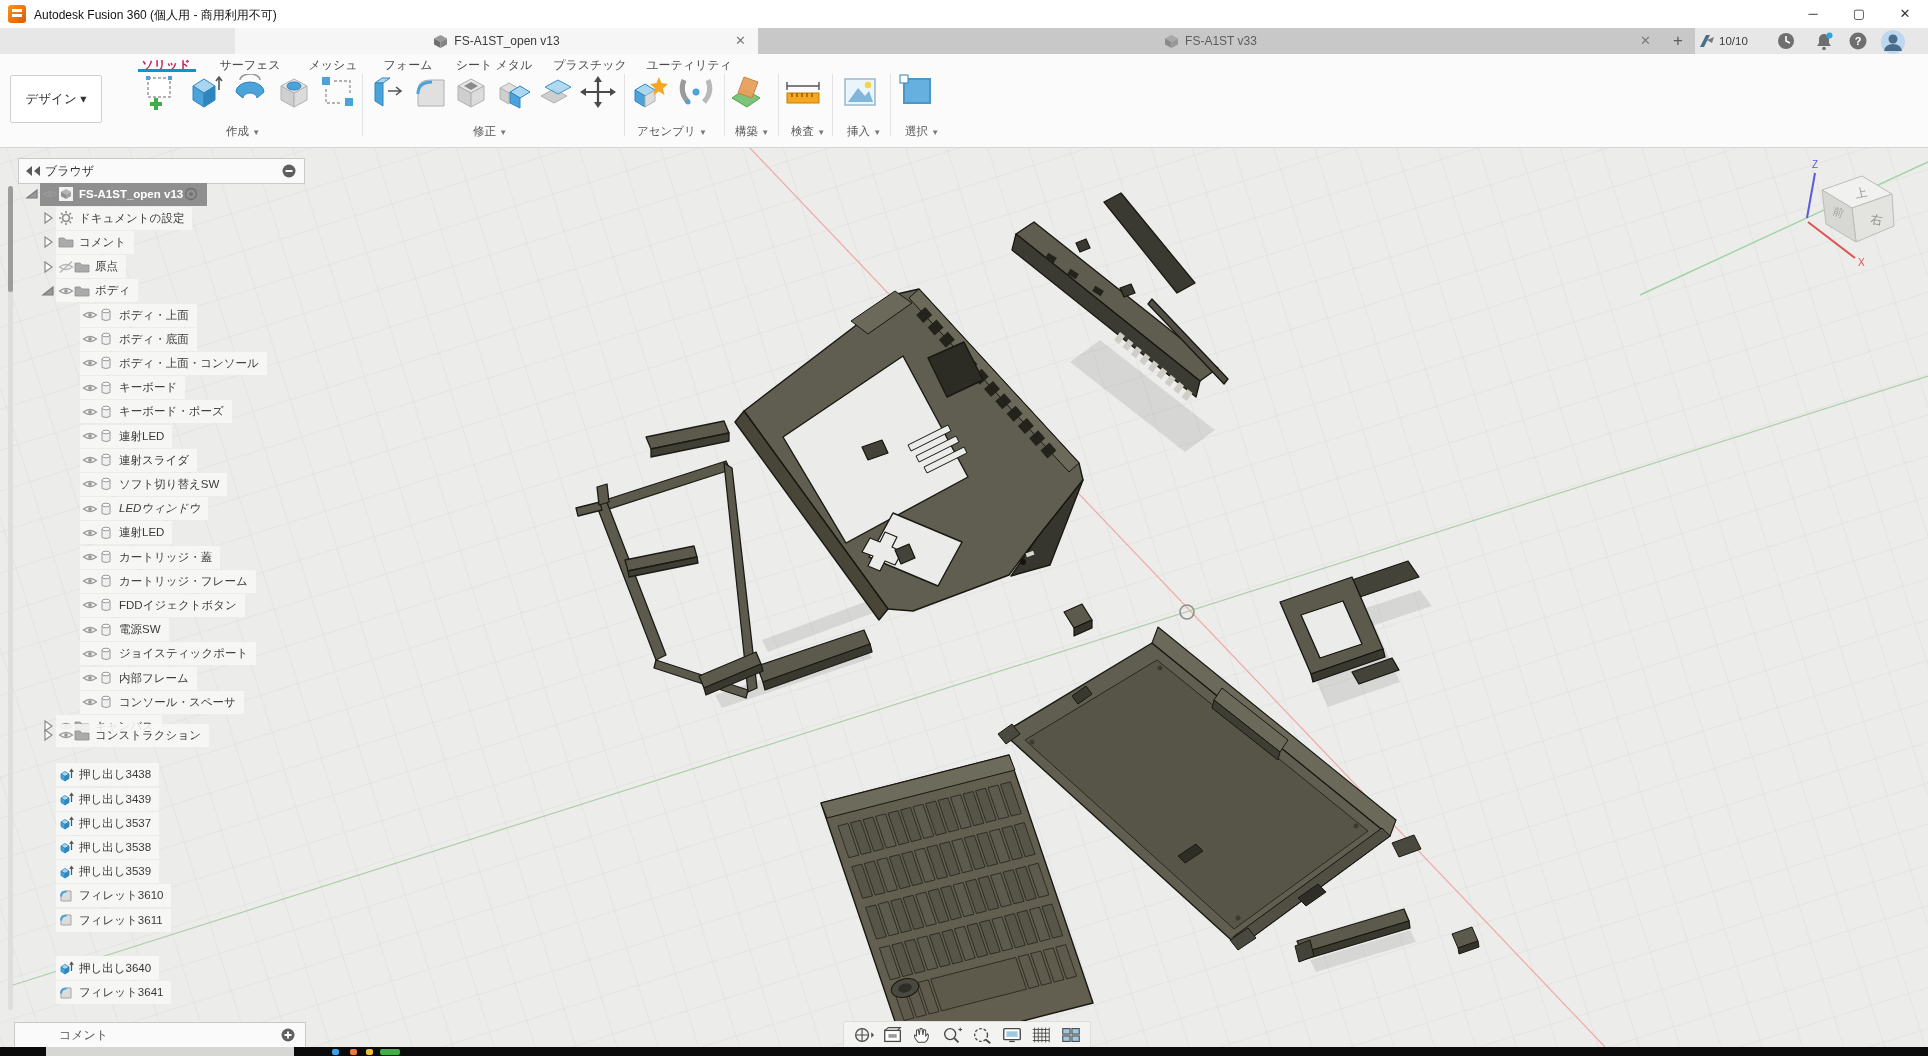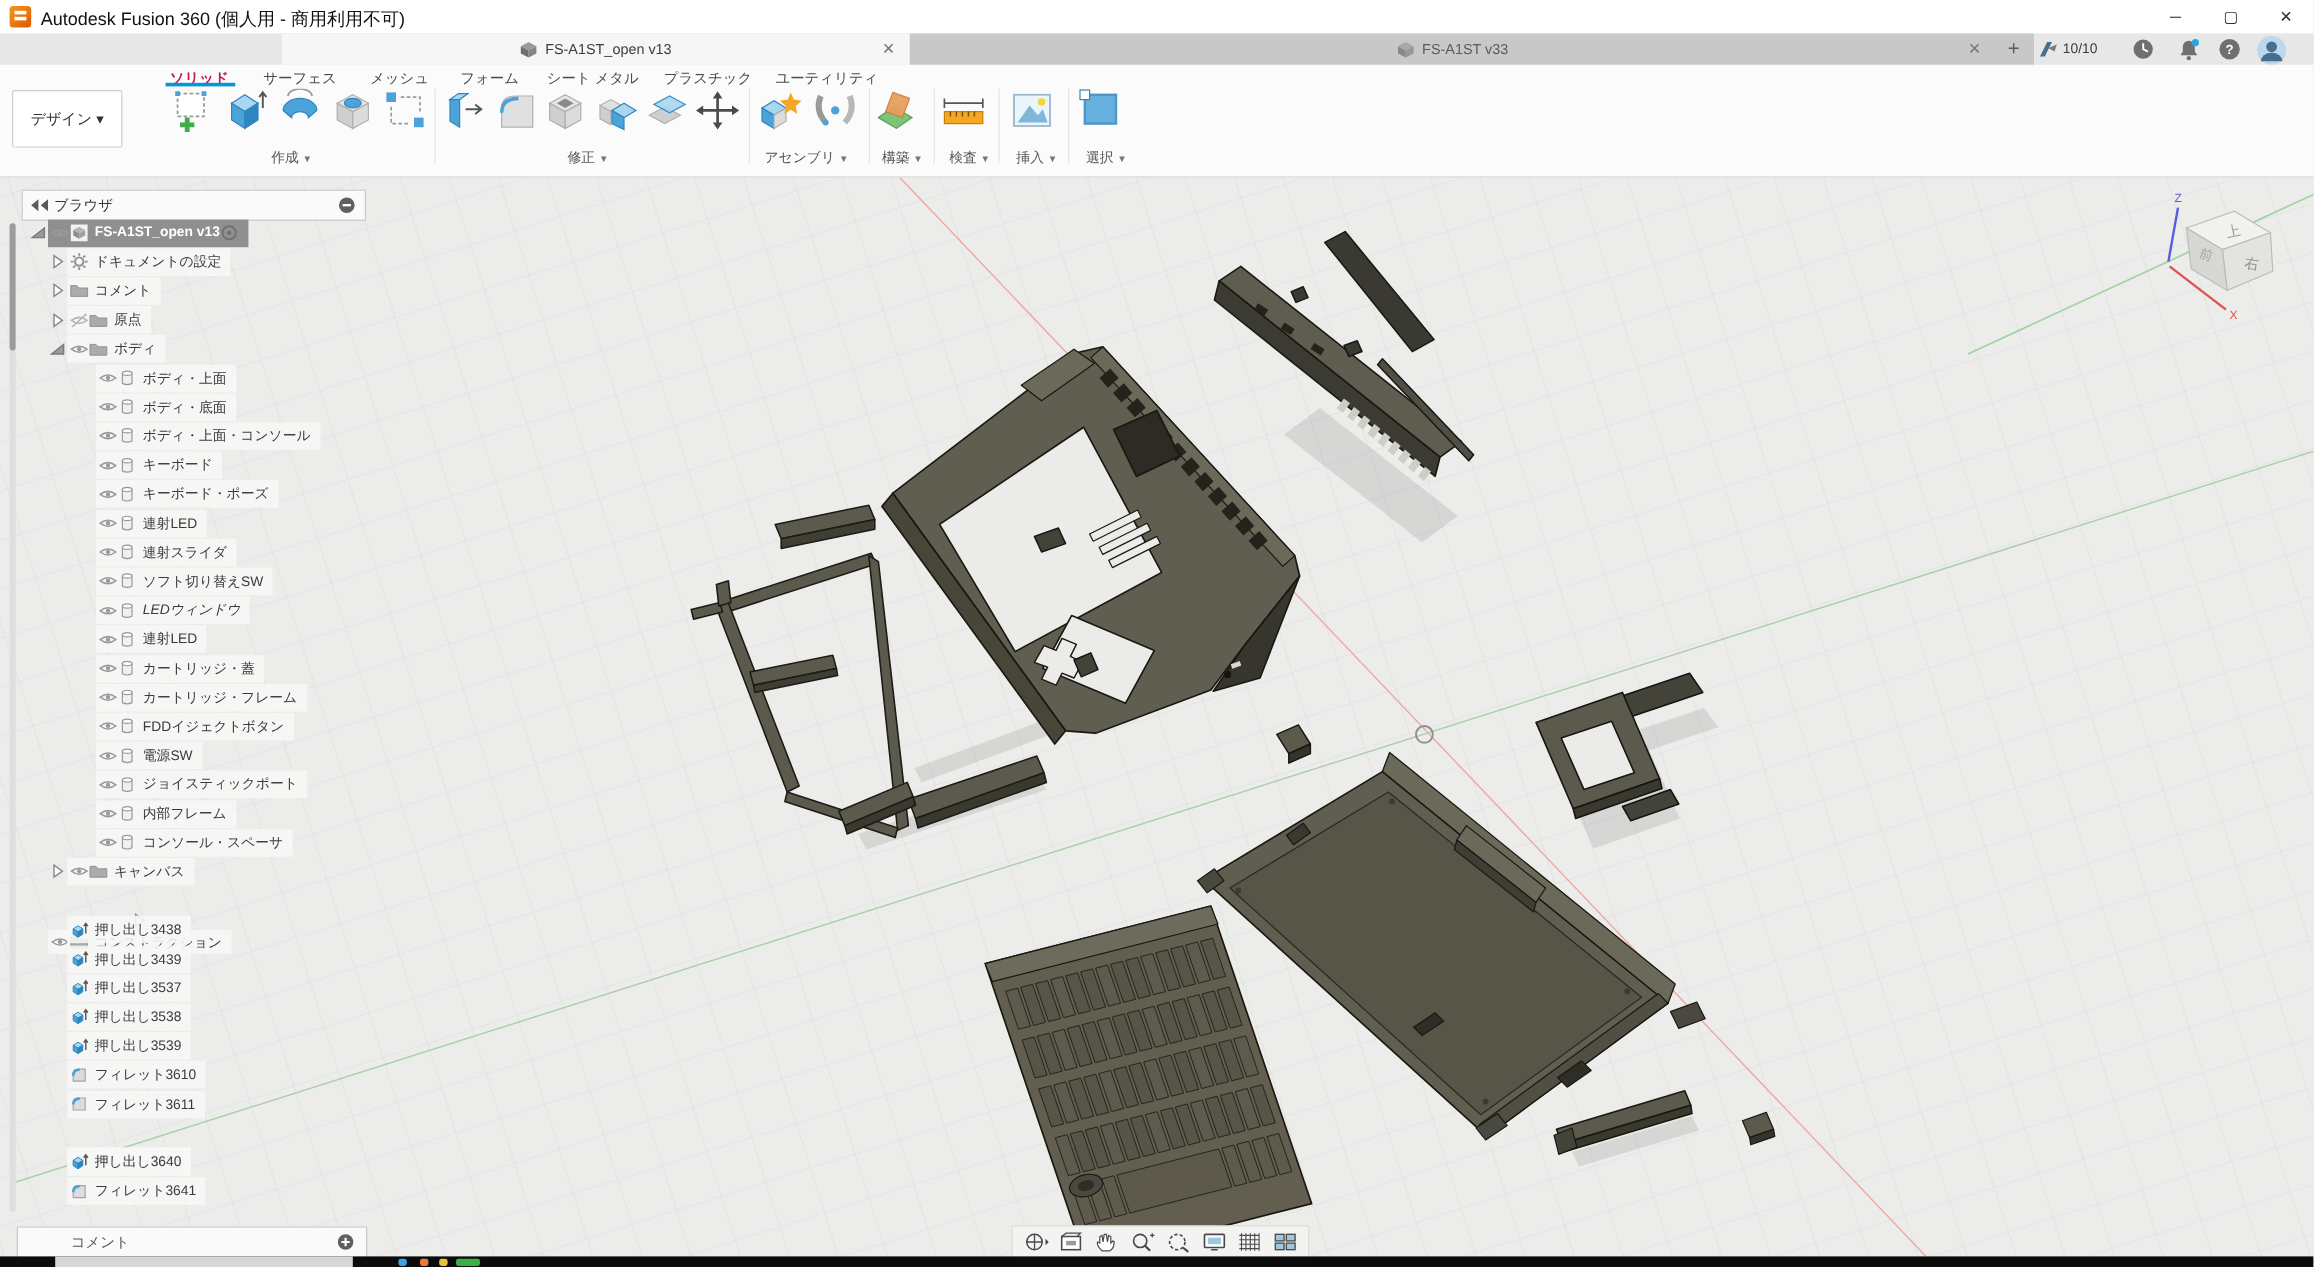--- a/index.html
+++ b/index.html
@@ -2,21 +2,21 @@
 <html><head>
 <meta charset="utf-8">
 <style>
   html,body{margin:0;padding:0;width:1928px;height:1056px;overflow:hidden;
     font-family:"Liberation Sans","DejaVu Sans",sans-serif;background:#ececeb;position:relative;}
   .abs{position:absolute;}
   
   #titlebar{left:0;top:0;width:1928px;height:28px;background:#ffffff;border-bottom:1px solid #e2e2e2;}
   #fusion-logo{left:8px;top:5px;width:18px;height:18px;background:linear-gradient(135deg,#f7941e,#e05a00);border-radius:3px;}
   #fusion-logo:after{content:"";position:absolute;left:4px;top:4px;width:10px;height:3px;background:#fff;box-shadow:0 5px 0 #fff;}
-  #title-text{left:34px;top:7px;font-size:15px;color:#111;}
+  #title-text{left:34px;top:7px;font-size:12px;color:#111;}
   .wbtn{top:0;width:46px;height:27px;display:flex;align-items:center;justify-content:center;color:#333;font-size:13px;}
   
   #qatrow{left:0;top:28px;width:1928px;height:26px;background:#e7e7e7;}
   .qicon{top:32px;width:20px;height:18px;}
   .tab{top:28px;height:26px;display:flex;align-items:center;justify-content:center;font-size:12px;color:#3c3c3c;}
   #tab-active{left:235px;width:523px;background:#f6f6f6;}
   #tab-inactive-zone{left:758px;width:937px;background:#c8c8c8;}
   #tab-inactive{left:758px;width:905px;color:#5c5c5c;}
   .tabx{font-size:13px;color:#7a7a7a;position:absolute;top:5px;}
   #newtab{left:1668px;top:31px;width:20px;height:20px;color:#5c5c5c;font-size:17px;text-align:center;line-height:19px;}
@@ -817,21 +817,21 @@
         <svg viewBox="0 0 16 16" class="tic">
           <path d="M1.5,8 Q8,3 14.5,8 Q8,13 1.5,8 Z" fill="none" stroke="#9a9a9a" stroke-width="1.3"></path>
           <path d="M8,6.2 a1.8,1.8 0 1 0 0.01,0" fill="#9a9a9a"></path>
         </svg>
         <svg viewBox="0 0 16 16" class="tic">
           <path d="M1,4 H6 L8,6 H15 V13 H1 Z" fill="#ababab" stroke="#8f8f8f" stroke-width="0.8"></path>
         </svg>
         <span class="lbl">キャンバス</span>
       </span>
     </div>
-    <div class="trow" style="top: 576px; left: 22px; flex-direction: column;">
+    <div class="trow" style="top: 541px; left: 22px;">
       <svg viewBox="0 0 16 16" class="tic">
         <path d="M5,3 L12,8 5,13 Z" fill="#fdfdfd" stroke="#8a8a8a" stroke-width="1.2"></path>
       </svg>
       <span class="pill">
         <svg viewBox="0 0 16 16" class="tic">
           <path d="M1.5,8 Q8,3 14.5,8 Q8,13 1.5,8 Z" fill="none" stroke="#9a9a9a" stroke-width="1.3"></path>
           <path d="M8,6.2 a1.8,1.8 0 1 0 0.01,0" fill="#9a9a9a"></path>
         </svg>
         <svg viewBox="0 0 16 16" class="tic">
           <path d="M1,4 H6 L8,6 H15 V13 H1 Z" fill="#ababab" stroke="#8f8f8f" stroke-width="0.8"></path>

